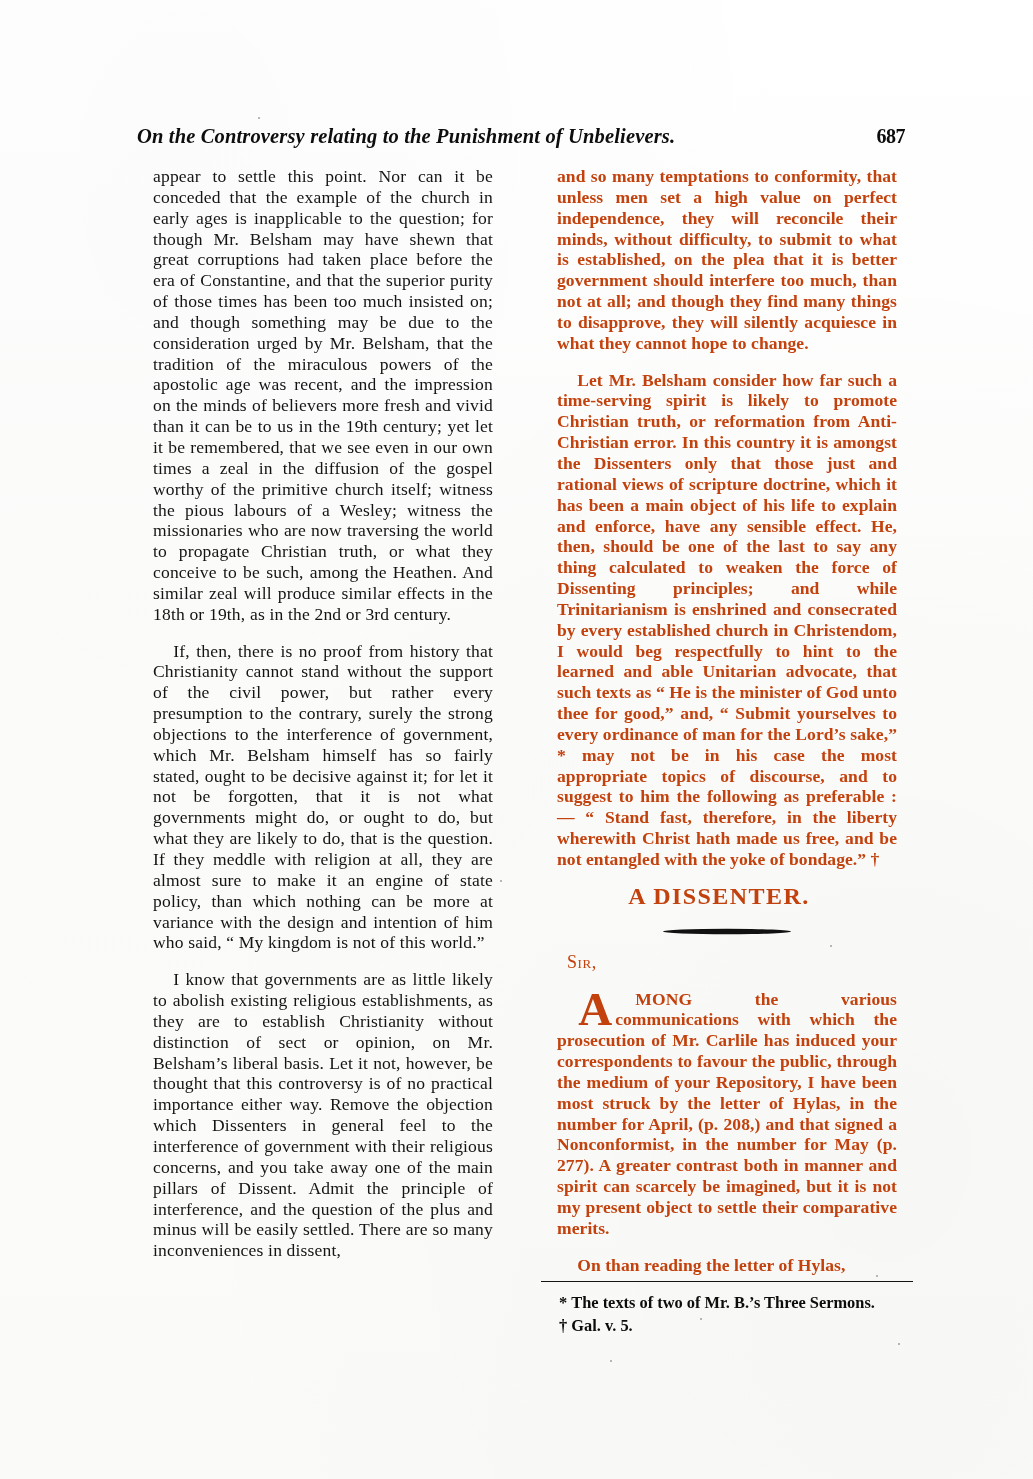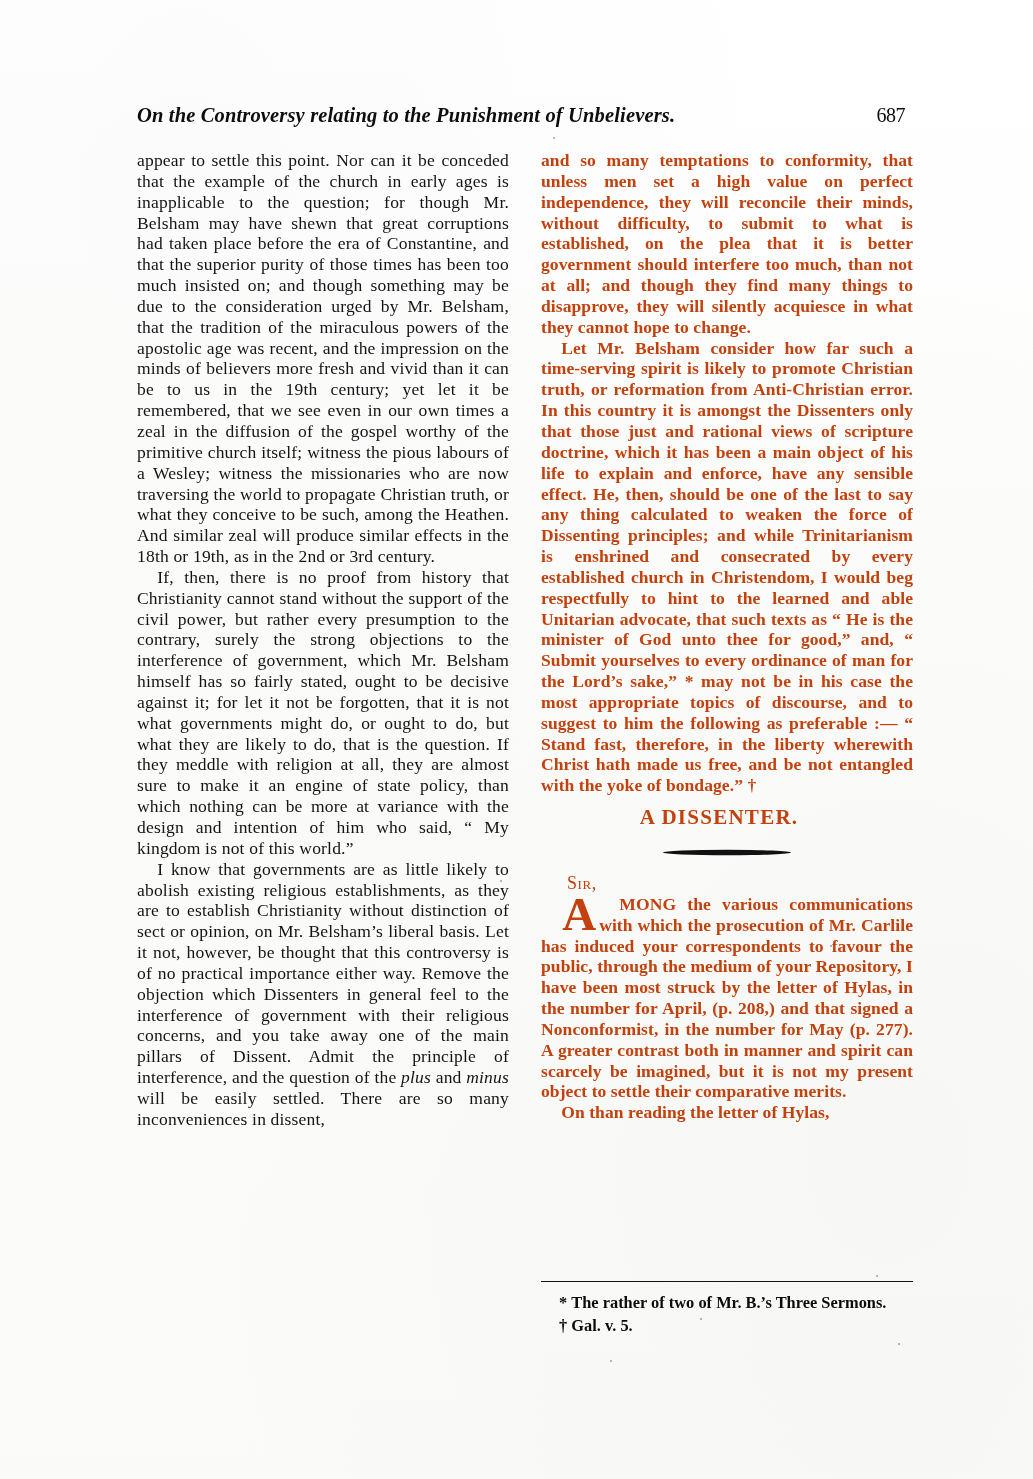--- a/index.html
+++ b/index.html
@@ -50,67 +50,68 @@
   }
   .rh-title {
     font-family: "Liberation Serif", "DejaVu Serif", serif;
     font-style: italic;
     font-weight: 700;
     font-size: 20.5px;
     letter-spacing: 0.15px;
     white-space: nowrap;
   }
   .rh-page {
-    font-weight: 400;
+    font-weight: 700;
     font-size: 20px;
     letter-spacing: -0.5px;
     padding-right: 8px;
+    margin-top: 21px;
   }
 
   
   .col {
     position: absolute;
     top: 150px;
     width: 372px;
     font-size: 17.55px;
     line-height: 20.85px;
     text-align: justify;
     text-justify: inter-word;
     hyphens: manual;
   }
   .col-left  { left: 137px; }
   .col-right { left: 541px; }
 
   .col p {
-    margin: 0;
+    margin: 16px;
     text-indent: 1.15em;
   }
   .col p.noindent { text-indent: 0; }
 
   
   .col-left {
     font-weight: 400;
     color: #141414;
     letter-spacing: 0.01em;
   }
   
   .col-right {
     font-weight: 600;
     color: #c2410c;
     letter-spacing: 0.004em;
   }
 
-  em, .ital { font-style: italic; }
+  em, .ital { }
 
   
   .signature {
     margin-top: 11px;
     text-align: center;
     font-weight: 700;
-    font-size: 21px;
+    font-size: 24px;
     letter-spacing: 0.06em;
     padding-right: 16px;
   }
 
   
   .ornament {
     margin: 20px auto 16px auto;
     width: 128px;
     height: 9px;
     position: relative;
@@ -215,21 +216,21 @@
 
     <p class="dropcap-para">
       <span class="dropcap">A</span><span>MONG the various communications with which the prosecution of Mr. Carlile has induced your correspondents to favour the public, through the medium of your Repository, I have been most struck by the letter of Hylas, in the number for April, (p. 208,) and that signed a Nonconformist, in the number for May (p. 277). A greater contrast both in manner and spirit can scarcely be imagined, but it is not my present object to settle their comparative merits.</span>
     </p>
     <p>On than reading the letter of Hylas,</p>
   </div>
 
   <div class="footnote-block">
     <div class="footnote-rule"></div>
     <p class="footnote">
-      <span class="fn-mark">*</span><span>The rather of two of Mr. B.’s Three Sermons.</span>
+      <span class="fn-mark">*</span><span>The texts of two of Mr. B.’s Three Sermons.</span>
     </p>
     <p class="footnote">
       <span class="fn-mark">†</span><span>Gal. v. 5.</span>
     </p>
   </div>
 
   <div class="speck" style="left:258px;top:117px;width:2px;height:2px;"></div>
   <div class="speck" style="left:553px;top:137px;width:2px;height:2px;"></div>
   <div class="speck" style="left:876px;top:1275px;width:2px;height:2px;"></div>
   <div class="speck" style="left:700px;top:1318px;width:2px;height:2px;"></div>

